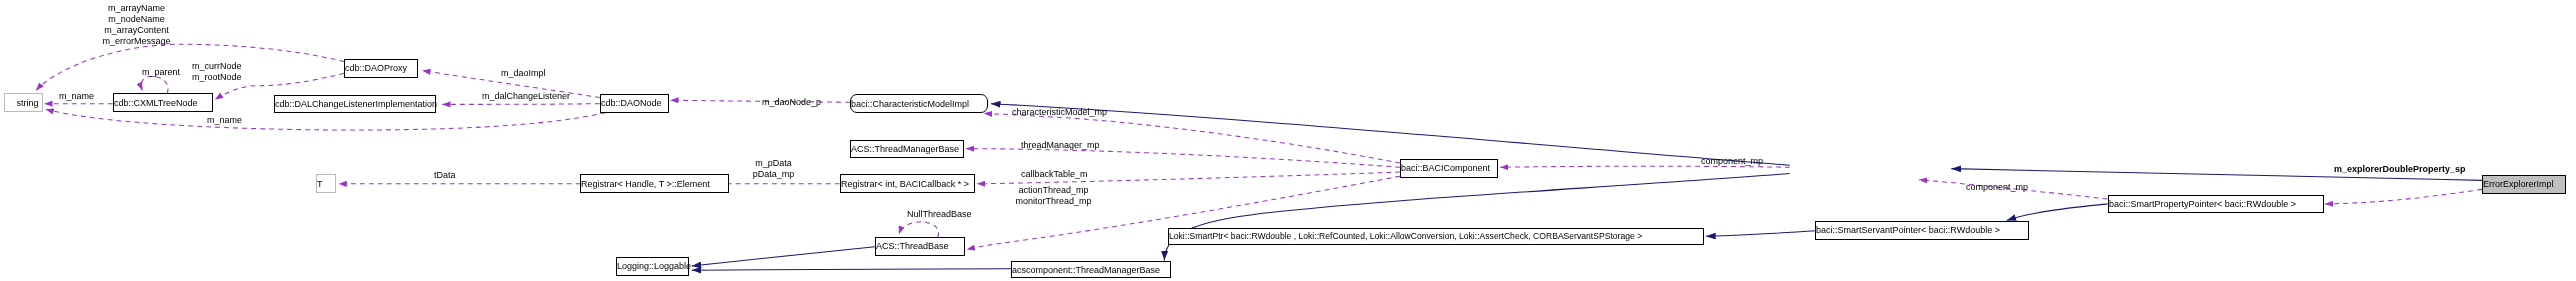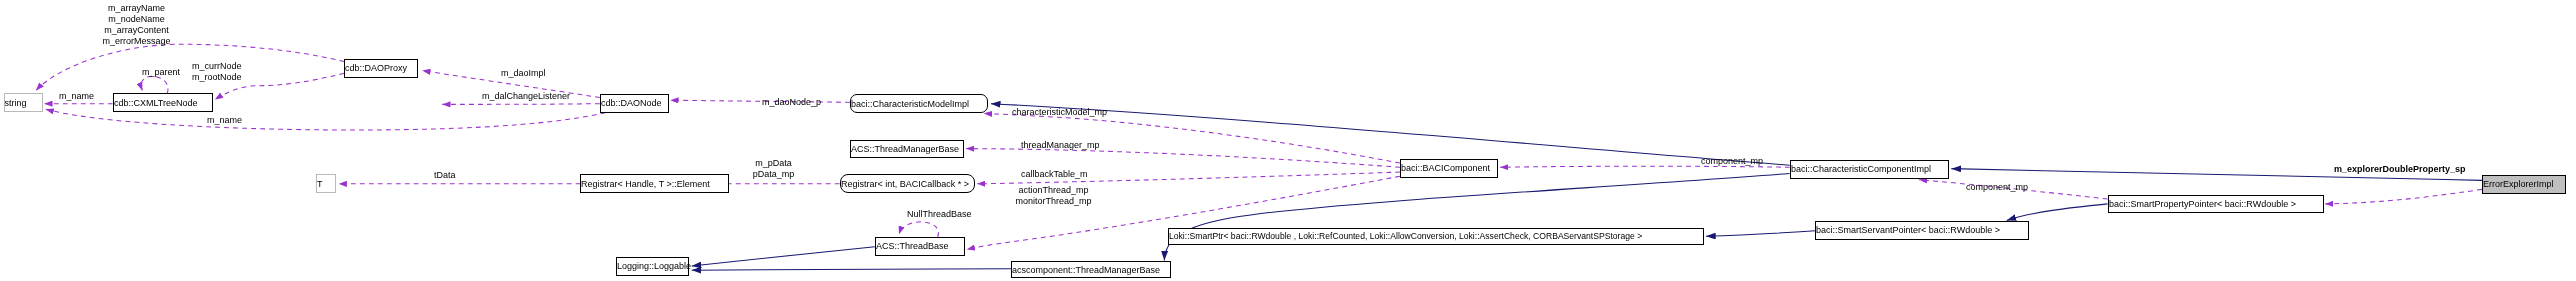--- a/index.html
+++ b/index.html
@@ -73,50 +73,50 @@
     <path class="usage" d="M 2026,249 C 1850,255 1630,262 1414,266" marker-end="url(#arrowUse)"></path>
     <path class="usage" d="M 2026,255 C 1830,292 1600,332 1470,349 C 1440,353 1416,357 1399,361" marker-end="url(#arrowUse)"></path>
     <path class="usage" d="M 1215,266 C 1160,266 1090,266 1028,266" marker-end="url(#arrowUse)"></path>
     <path class="usage" d="M 840,266 C 730,266 600,266 490,266" marker-end="url(#arrowUse)"></path>
     <path class="usage" d="M 1357,343 C 1367,317 1310,312 1301,339" marker-end="url(#arrowUse)"></path>
     <path class="usage" d="M 2590,242 C 2470,240 2300,240 2171,242" marker-end="url(#arrowUse)"></path>
     <path class="usage" d="M 3050,288 C 2960,278 2870,268 2777,260" marker-end="url(#arrowUse)"></path>
     <path class="usage" d="M 3592,274 C 3490,289 3430,294 3365,295" marker-end="url(#arrowUse)"></path>
   </svg>
 
-  <div class="node external" style="left:3.5px;top:93px;width:39px;height:19.3px;line-height:18px;">string</div>
+  <div class="node external" style="left:3.5px;top:93px;width:39px;height:19.3px;line-height:18px;padding-left:12px;">string</div>
 
   <div class="node" style="left:113px;top:93px;width:100px;height:19.3px;line-height:18px;">cdb::CXMLTreeNode</div>
 
   <div class="node" style="left:344px;top:59px;width:74px;height:18.7px;line-height:17.3px;">cdb::DAOProxy</div>
 
+  <div class="node" style="left:274px;top:95px;width:162px;height:18px;line-height:16.6px;">cdb::DALChangeListenerImplementation</div>
 
   <div class="node" style="left:600px;top:94px;width:69px;height:18.7px;line-height:17.3px;">cdb::DAONode</div>
 
   <div class="node" style="left:850px;top:94px;width:138px;height:19.3px;line-height:18px;border-radius:7px;">baci::CharacteristicModelImpl</div>
 
   <div class="node" style="left:850px;top:140px;width:114px;height:18px;line-height:16.6px;">ACS::ThreadManagerBase</div>
 
-  <div class="node" style="left:840px;top:174px;width:135px;height:19.3px;line-height:18px;border-radius:8px;">Registrar&lt; int, BACICallback * &gt;</div>
+  <div class="node" style="left:840px;top:174px;width:135px;height:19.3px;line-height:18px;">Registrar&lt; int, BACICallback * &gt;</div>
 
   <div class="node" style="left:580px;top:174px;width:149px;height:19.3px;line-height:18px;">Registrar&lt; Handle, T &gt;::Element</div>
 
   <div class="node external" style="left:316px;top:174px;width:20px;height:19.3px;line-height:18px;">T</div>
 
   <div class="node" style="left:875px;top:237px;width:90px;height:18.7px;line-height:17.3px;">ACS::ThreadBase</div>
 
   <div class="node" style="left:616px;top:257px;width:73px;height:18.7px;line-height:17.3px;">Logging::Loggable</div>
 
   <div class="node" style="left:1011px;top:261px;width:160px;height:17.3px;line-height:16px;">acscomponent::ThreadManagerBase</div>
 
   <div class="node small-font" style="left:1168px;top:228px;width:536px;height:16.6px;line-height:15px;">Loki::SmartPtr&lt; baci::RWdouble , Loki::RefCounted, Loki::AllowConversion, Loki::AssertCheck, CORBAServantSPStorage &gt;</div>
 
   <div class="node" style="left:1400px;top:159px;width:98px;height:18.7px;line-height:17.3px;">baci::BACIComponent</div>
 
-  <div class="node" style="left:1790px;top:160px;width:159px;height:18.7px;line-height:17.3px;">baci::CharacteristicComponentImpl</div>
 
   <div class="node" style="left:1815px;top:221px;width:214px;height:18.7px;line-height:17.3px;">baci::SmartServantPointer&lt; baci::RWdouble &gt;</div>
 
   <div class="node" style="left:2108px;top:195px;width:216px;height:18px;line-height:16.6px;">baci::SmartPropertyPointer&lt; baci::RWdouble &gt;</div>
 
   <div class="node focus" style="left:2482px;top:175px;width:84px;height:18.7px;line-height:17.3px;">ErrorExplorerImpl</div>
 
   <div class="edge-label" style="left:102px;top:2.8px;width:69px;">m_arrayName
 m_nodeName
 m_arrayContent

